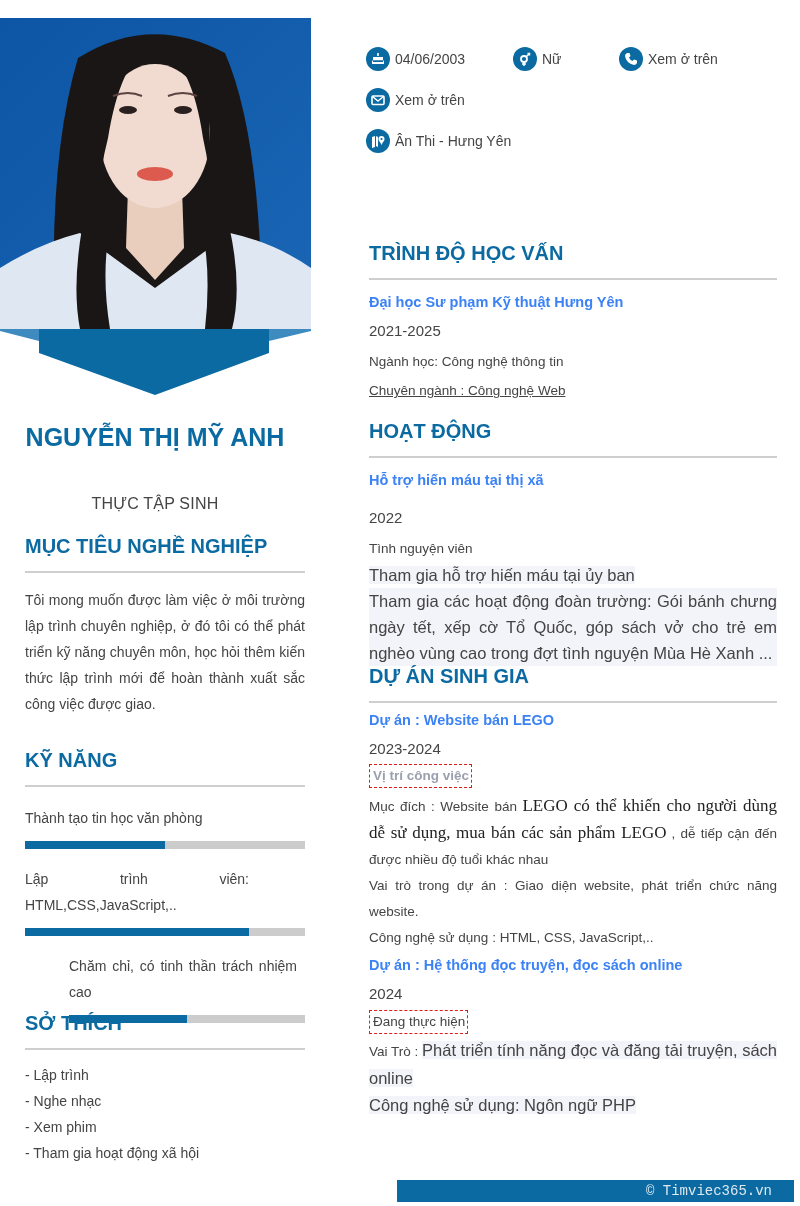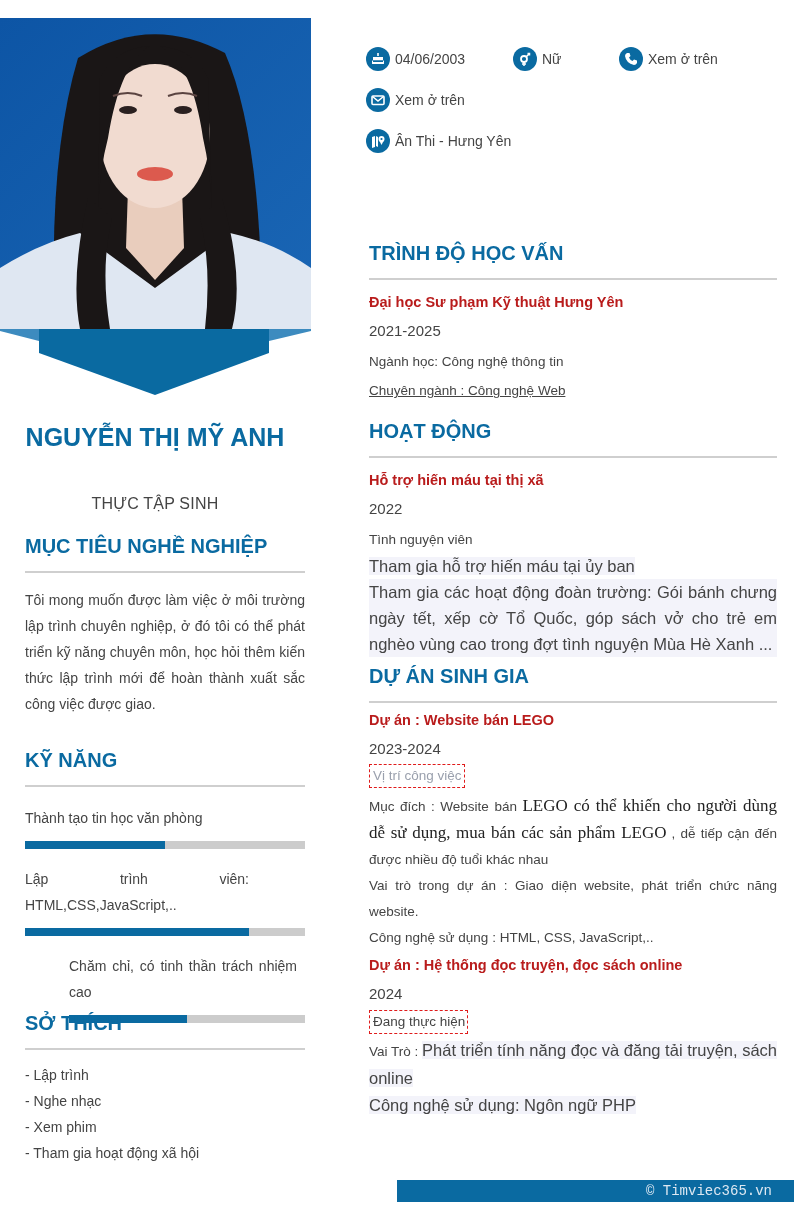--- a/index.html
+++ b/index.html
@@ -42,21 +42,21 @@
 
   
   .contact { position: absolute; font-size: 14px; color: #444; display: flex; align-items: center; }
   .contact .ic {
     width: 24px; height: 24px; border-radius: 50%; background: #0a6aa1;
     display: inline-flex; align-items: center; justify-content: center; margin-right: 5px; flex-shrink: 0;
   }
   .contact .ic svg { width: 16px; height: 16px; }
 
   .rsec { position: absolute; left: 369px; width: 408px; }
-  .bold-title { font-weight: bold; font-size: 14.5px; color: #b91c1c; }
+  .bold-title { font-weight: bold; font-size: 14.5px; color: #3b82f6; }
   .year { font-size: 15px; color: #444; }
   .small { font-size: 13.5px; color: #444; }
   .hl { background: #f3f3fa; font-size: 16.5px; line-height: 26px; color: #444; }
   .justify { text-align: justify; }
   .dashed-input {
     display: inline-block; border: 1px dashed #e01b1b; padding: 1px 2px 1px 3px;
     font-size: 13.5px; line-height: 20px; color: #444; background: transparent;
   }
   .dashed-input.placeholder { color: #9aa0ad; }
   .serif { font-family: "Liberation Serif", "DejaVu Serif", serif; font-size: 17px; color: #222; }
@@ -206,35 +206,35 @@
   <div class="section-head">TRÌNH ĐỘ HỌC VẤN</div>
   <div class="bold-title" style="margin-top:14px;">Đại học Sư phạm Kỹ thuật Hưng Yên</div>
   <div class="year" style="margin-top:12px;">2021-2025</div>
   <div class="small" style="margin-top:15px;">Ngành học: Công nghệ thông tin</div>
   <div class="small" style="margin-top:14px;text-decoration:underline;">Chuyên ngành : Công nghệ Web</div>
 </div>
 
 <div class="rsec" style="top:418px;">
   <div class="section-head">HOẠT ĐỘNG</div>
   <div class="bold-title" style="margin-top:14px;">Hỗ trợ hiến máu tại thị xã</div>
-  <div class="year" style="margin-top:12px;">2022</div>
+  <div class="year" style="margin-top:21px;">2022</div>
   <div class="small" style="margin-top:15px;">Tình nguyện viên</div>
   <div style="margin-top:6px;">
     <div><span class="hl">Tham gia hỗ trợ hiến máu tại ủy ban</span></div>
     <div class="hl justify" style="display:block;">Tham gia các hoạt động đoàn trường: Gói bánh chưng ngày tết, xếp cờ Tổ Quốc, góp sách vở cho trẻ em nghèo vùng cao trong đợt tình nguyện Mùa Hè Xanh ...</div>
   </div>
 </div>
 
 <div class="rsec" style="top:663px;">
   <div class="section-head">DỰ ÁN SINH GIA</div>
 
   <div>
     <div class="bold-title" style="margin-top:9px;">Dự án : Website bán LEGO</div>
     <div class="year" style="margin-top:12px;">2023-2024</div>
-    <div style="margin-top:7px;">
+    <div style="margin-top:7px;font-weight:bold;">
       <span class="dashed-input placeholder">Vị trí công việc</span>
     </div>
     <div class="small justify" style="margin-top:5px; line-height:26px;">
       <span>Mục đích : Website bán </span><span class="serif">LEGO có thể khiến cho người dùng dễ sử dụng, mua bán các sản phẩm LEGO</span><span> , dễ tiếp cận đến được nhiều độ tuổi khác nhau</span>
     </div>
     <div class="small justify" style="line-height:26px;">Vai trò trong dự án : Giao diện website, phát triển chức năng website.</div>
     <div class="small" style="line-height:26px;">Công nghệ sử dụng : HTML, CSS, JavaScript,..</div>
   </div>
 
   <div>

